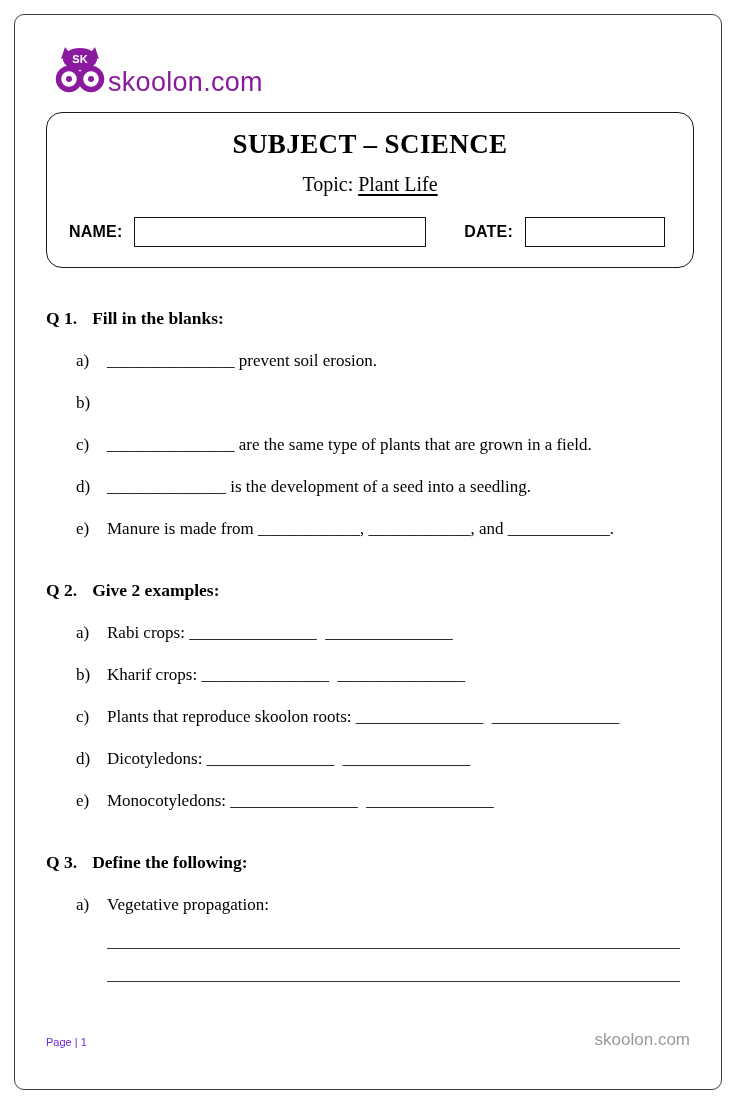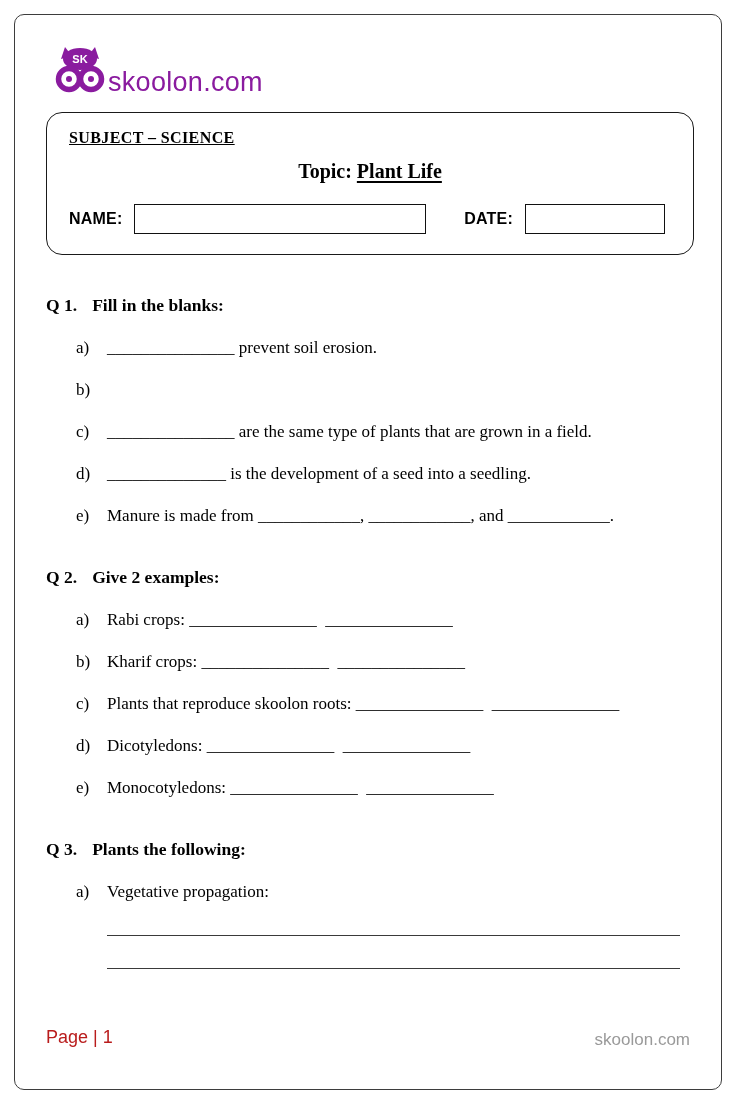--- a/index.html
+++ b/index.html
@@ -37,29 +37,28 @@
     letter-spacing: 0.3px;
   }
   
   .header-box {
     margin-top: 14px;
     border: 1.4px solid #1a1a1a;
     border-radius: 16px;
     padding: 16px 22px 20px 22px;
   }
   .subject-title {
-    text-align: left;
+    text-align: center;
     font-weight: bold;
-    font-size: 16px;
+    font-size: 27px;
     letter-spacing: 0.4px;
-    text-decoration: underline;
   }
   .topic-line {
     text-align: center;
-    font-weight: bold;
+    font-weight: normal;
     font-size: 20px;
     margin-top: 13px;
   }
   .topic-value { text-decoration: underline; text-underline-offset: 3px; }
   .name-row {
     display: flex;
     align-items: center;
     margin-top: 21px;
     font-family: "Liberation Sans", sans-serif;
     font-size: 16px;
@@ -101,22 +100,22 @@
   .answer-line {
     height: 0;
     border-bottom: 1.4px solid #3a3a3a;
     margin: 32px 14px 0 61px;
   }
   
   .footer-left {
     position: absolute;
     left: 46px; bottom: 56px;
     font-family: "Liberation Sans", sans-serif;
-    font-size: 18px;
-    color: #b91c1c;
+    font-size: 11px;
+    color: #6d28d9;
   }
   .footer-right {
     position: absolute;
     right: 46px; bottom: 54px;
     font-family: "Liberation Sans", sans-serif;
     font-size: 17px;
     color: #9a9a9a;
   }
 </style>
 </head>
@@ -199,21 +198,21 @@
     <div class="q-item">
       <span class="q-letter">d)</span>
       <span class="q-text">Dicotyledons: _______________  _______________</span>
     </div>
     <div class="q-item">
       <span class="q-letter">e)</span>
       <span class="q-text">Monocotyledons: _______________  _______________</span>
     </div>
 
     <div class="q-header">
-      <span class="q-num">Q 3.</span><span>Plants the following:</span>
+      <span class="q-num">Q 3.</span><span>Define the following:</span>
     </div>
     <div class="q-item">
       <span class="q-letter">a)</span>
       <span class="q-text">Vegetative propagation:</span>
     </div>
     <div class="answer-line"></div>
     <div class="answer-line"></div>
 
   </div>
 

